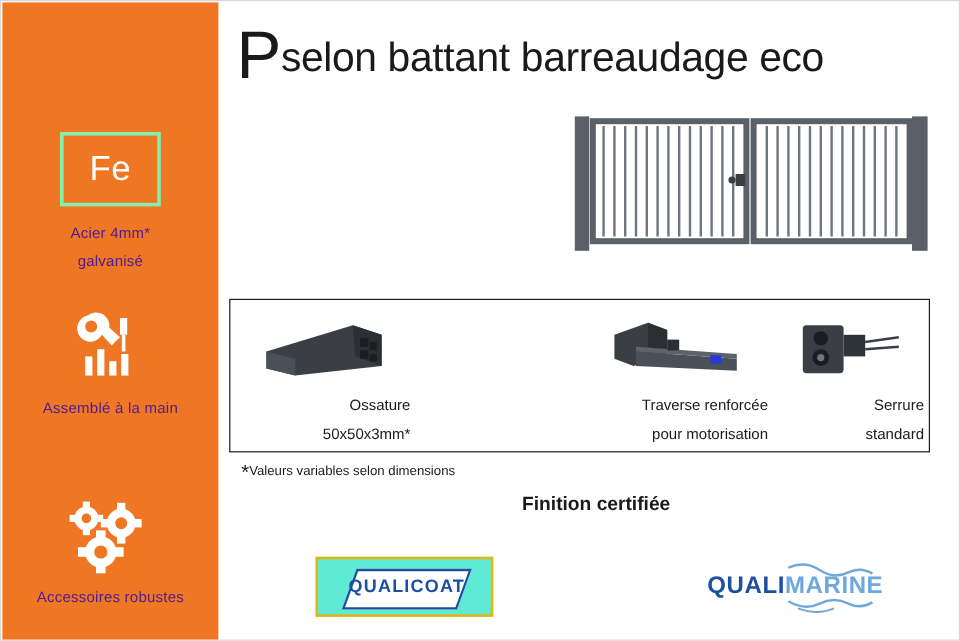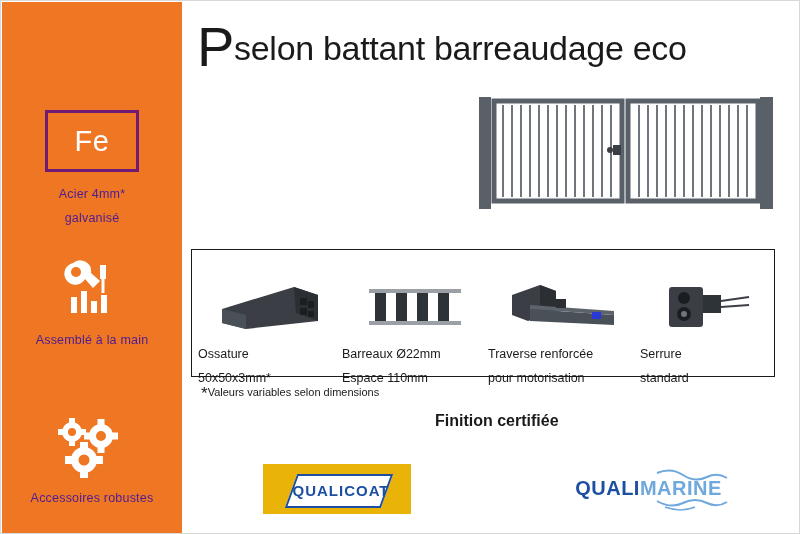--- a/index.html
+++ b/index.html
@@ -34,24 +34,24 @@
     background: #ef7622;
     color: #ffffff;
     text-align: center;
   }
   .sidebar-block {
     position: absolute;
     width: 180px;
     text-align: center;
   }
   .fe-box {
-    width: 94px;
+    width: 84px;
     height: 62px;
     margin: 0 auto 10px auto;
-    border: 3px solid #701a75;
+    border: 3px solid #86efac;
     box-sizing: border-box;
     display: flex;
     align-items: center;
     justify-content: center;
   }
   .fe-text {
     font-size: 29px;
     color: #ffffff;
     letter-spacing: 0.5px;
   }
@@ -102,23 +102,23 @@
     left: 190px;
     top: 248px;
     width: 584px;
     height: 128px;
     border: 1px solid #1a1a1a;
     box-sizing: border-box;
     background: #ffffff;
   }
   .comp {
     position: absolute;
-    top: 16px;
+    top: 0;
     height: 128px;
-    text-align: left;
+    text-align: right;
   }
   .comp-art {
     height: 62px;
     margin-top: 10px;
     display: flex;
     align-items: center;
     justify-content: center;
   }
   .comp-l1 {
     font-size: 12.5px;
@@ -157,23 +157,23 @@
     white-space: nowrap;
   }
 
   
   .qualicoat {
     position: absolute;
     left: 262px;
     top: 463px;
     width: 148px;
     height: 50px;
-    border: 4px solid #eab308;
+    border: 2px solid #eab308;
     box-sizing: border-box;
-    background: #eab308;
+    background: #5eead4;
     overflow: hidden;
   }
   .qc-diamond {
     position: absolute;
     left: 50%;
     top: 50%;
     width: 92px;
     height: 30px;
     margin-left: -46px;
     margin-top: -15px;
@@ -197,21 +197,21 @@
     left: 560px;
     top: 466px;
     width: 175px;
     height: 44px;
   }
   .qm-text {
     position: absolute;
     left: 0;
     top: 10px;
     width: 175px;
-    text-align: center;
+    text-align: right;
     font-size: 20px;
     letter-spacing: 0.5px;
     white-space: nowrap;
   }
   .qm-dark { color: #1c4fa1; font-weight: bold; }
   .qm-light { color: #6fa8dc; font-weight: bold; }
 </style>
 </head>
 <body>
 
@@ -341,35 +341,20 @@
           <rect x="92" y="20" width="6" height="7" fill="#1b1e21"></rect>
           <rect x="84" y="27" width="7" height="7" fill="#1b1e21"></rect>
           <rect x="92" y="30" width="6" height="6" fill="#1b1e21"></rect>
           <polygon points="6,28 30,34 30,48 6,42" fill="#4a5057"></polygon>
         </svg>
       </div>
       <div class="comp-l1">Ossature</div>
       <div class="comp-l2">50x50x3mm*</div>
     </div>
 
-    <div class="comp" style="left:150px; width:146px;">
-      <div class="comp-art">
-        <svg width="100" height="48" viewBox="0 0 100 48" aria-hidden="true">
-          <rect x="4" y="6" width="92" height="36" fill="#ffffff"></rect>
-          <rect x="10" y="6" width="11" height="36" fill="#2e3338"></rect>
-          <rect x="31" y="6" width="11" height="36" fill="#2e3338"></rect>
-          <rect x="52" y="6" width="11" height="36" fill="#2e3338"></rect>
-          <rect x="73" y="6" width="11" height="36" fill="#2e3338"></rect>
-          <rect x="4" y="6" width="92" height="4" fill="#9aa0a6"></rect>
-          <rect x="4" y="38" width="92" height="4" fill="#9aa0a6"></rect>
-        </svg>
-      </div>
-      <div class="comp-l1">Barreaux Ø22mm</div>
-      <div class="comp-l2">Espace 110mm</div>
-    </div>
 
     <div class="comp" style="left:448px; width:130px;">
       <div class="comp-art">
         <svg width="96" height="52" viewBox="0 0 96 52" aria-hidden="true">
           <rect x="12" y="6" width="34" height="40" rx="3" fill="#3b3f45"></rect>
           <rect x="46" y="14" width="18" height="18" fill="#2e3338"></rect>
           <circle cx="27" cy="17" r="6" fill="#1b1e21"></circle>
           <circle cx="27" cy="33" r="7" fill="#1b1e21"></circle>
           <circle cx="27" cy="33" r="3" fill="#6e757d"></circle>
           <line x1="64" y1="20" x2="92" y2="16" stroke="#3b3f45" stroke-width="2"></line>

